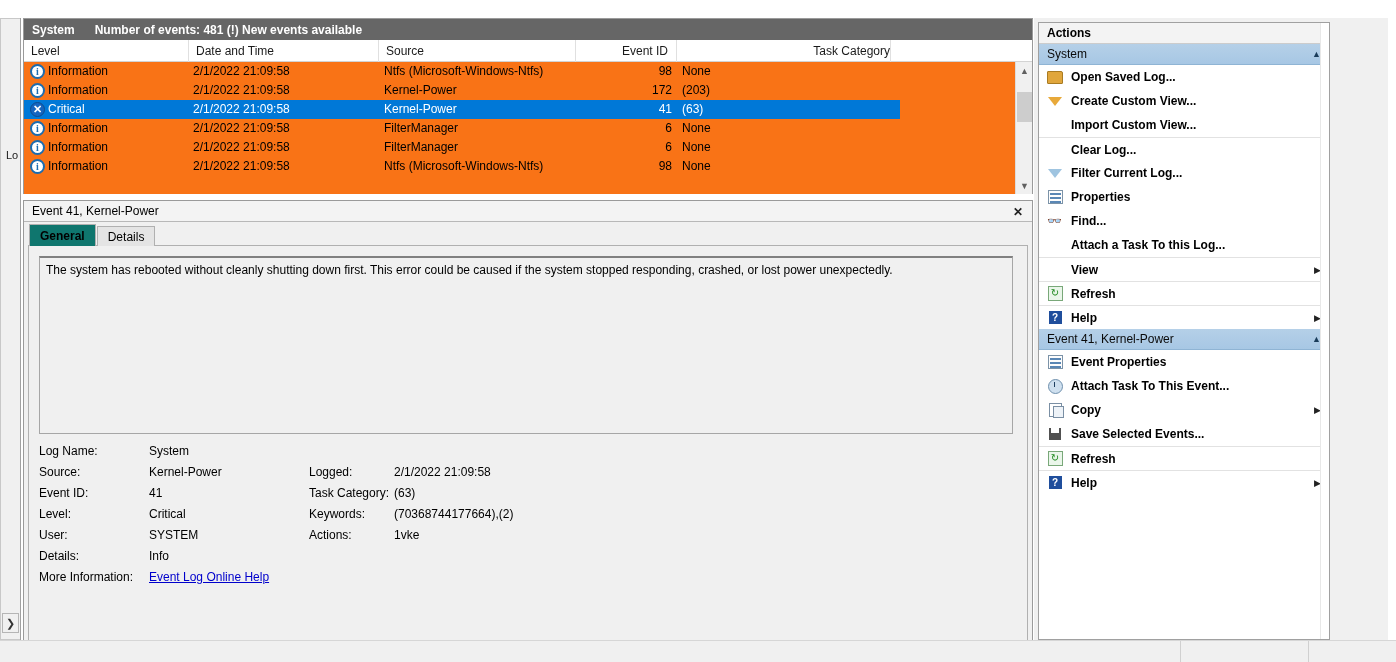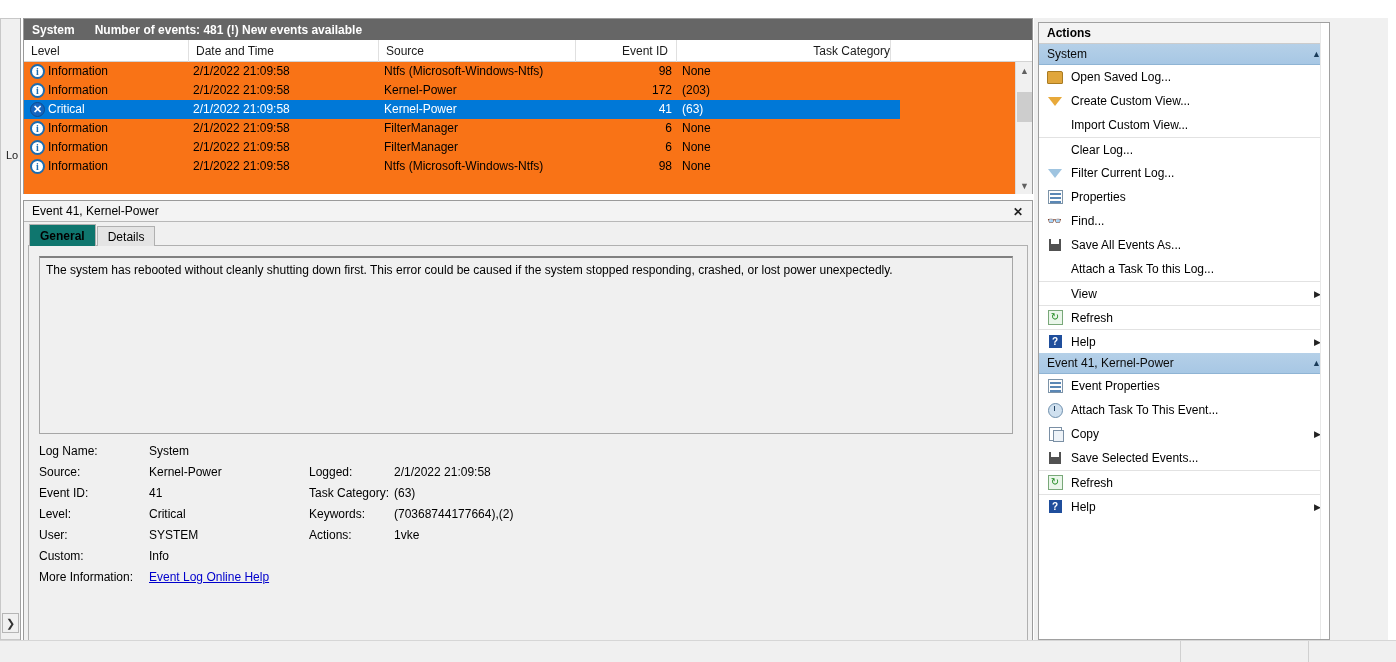--- a/index.html
+++ b/index.html
@@ -173,21 +173,21 @@
   .act-item {
     height: 24px; display: flex; align-items: center; padding-left: 6px;
     font-size: 12px; cursor: pointer; position: relative; box-sizing: border-box;
   }
   .act-item.sep { border-top: 1px solid #e2e2e2; }
   .act-ico {
     width: 20px; height: 16px; margin-right: 6px; flex: 0 0 20px;
     display: flex; align-items: center; justify-content: center;
     font-size: 11px; line-height: 1;
   }
-  .act-label { flex: 1; }
+  .act-label { flex: 1; font-weight: bold; }
   .act-sub { position: absolute; right: 8px; font-size: 9px; color: #222; }
 
   
   .g-folder { width: 14px; height: 11px; background: #e0a63c; border: 1px solid #a97b22; border-radius: 1px 2px 1px 1px; }
   .g-funnel { width: 0; height: 0; border-left: 7px solid transparent; border-right: 7px solid transparent; border-top: 9px solid #e8a93a; }
   .g-funnel.blue { border-top-color: #9fc4e0; }
   .g-props { width: 13px; height: 12px; background: #fdfdfd; border: 1px solid #7c93a8; }
   .g-props i { display: block; margin: 2px 1px 0 1px; height: 2px; background: #5a87b5; }
   .g-find { color: #2b5d8a; font-size: 12px; }
   .g-save { width: 12px; height: 12px; background: #515151; position: relative; }
@@ -346,21 +346,21 @@
             <span class="flabel2">Keywords:</span>
             <span class="fvalue2">(70368744177664),(2)</span>
           </div>
           <div class="frow">
             <span class="flabel">User:</span>
             <span class="fvalue">SYSTEM</span>
             <span class="flabel2">Actions:</span>
             <span class="fvalue2">1vke</span>
           </div>
           <div class="frow">
-            <span class="flabel">Custom:</span>
+            <span class="flabel">Details:</span>
             <span class="fvalue">Info</span>
           </div>
           <div class="frow">
             <span class="flabel">More Information:</span>
             <span class="fvalue flink">Event Log Online Help</span>
           </div>
         </div>
       </div>
     </div>
   </div>
@@ -405,26 +405,20 @@
             <i></i>
             <i></i>
             <i></i>
           </span>
         </span>
       <span class="act-label">Properties</span>
     </div>
     <div class="act-item">
       <span class="act-ico g-find">👓</span>
       <span class="act-label">Find...</span>
-    </div>
-    <div class="act-item">
-      <span class="act-ico">
-          <span class="g-save"></span>
-        </span>
-      <span class="act-label">Save All Events As...</span>
     </div>
     <div class="act-item">
       <span class="act-ico"></span>
       <span class="act-label">Attach a Task To this Log...</span>
     </div>
     <div class="act-item sep">
       <span class="act-ico"></span>
       <span class="act-label">View</span>
       <span class="act-sub">▶</span>
     </div>

